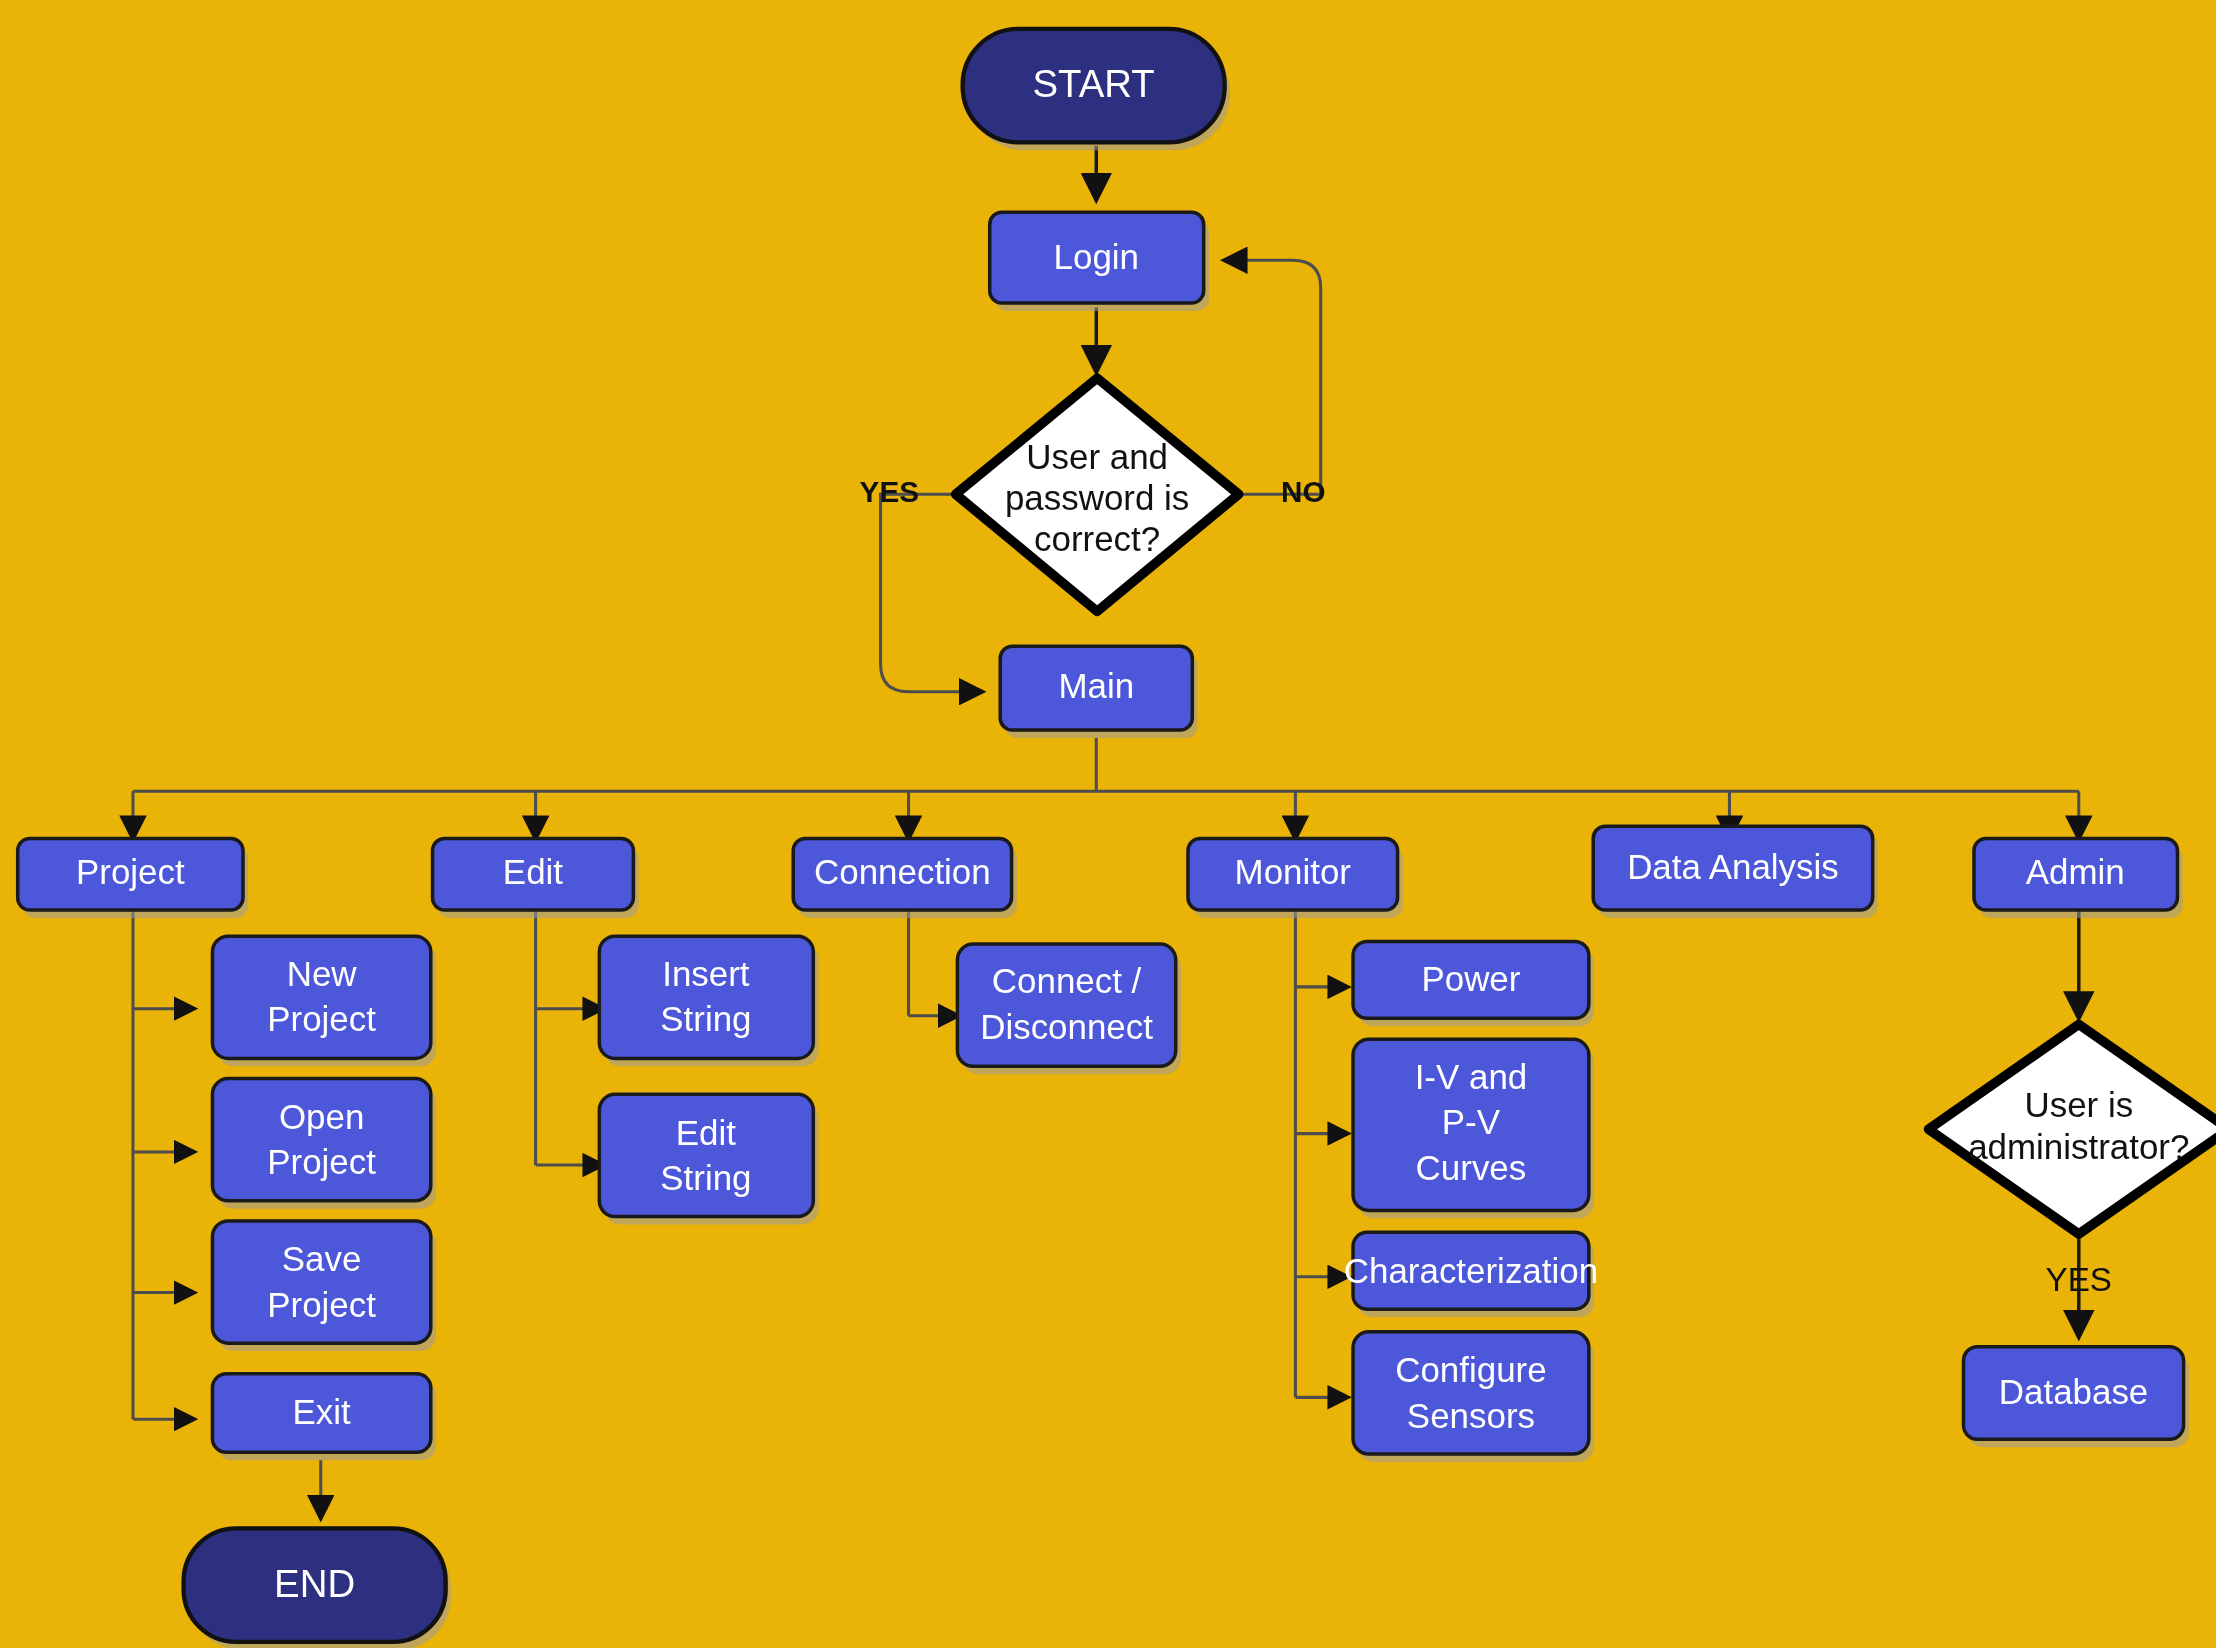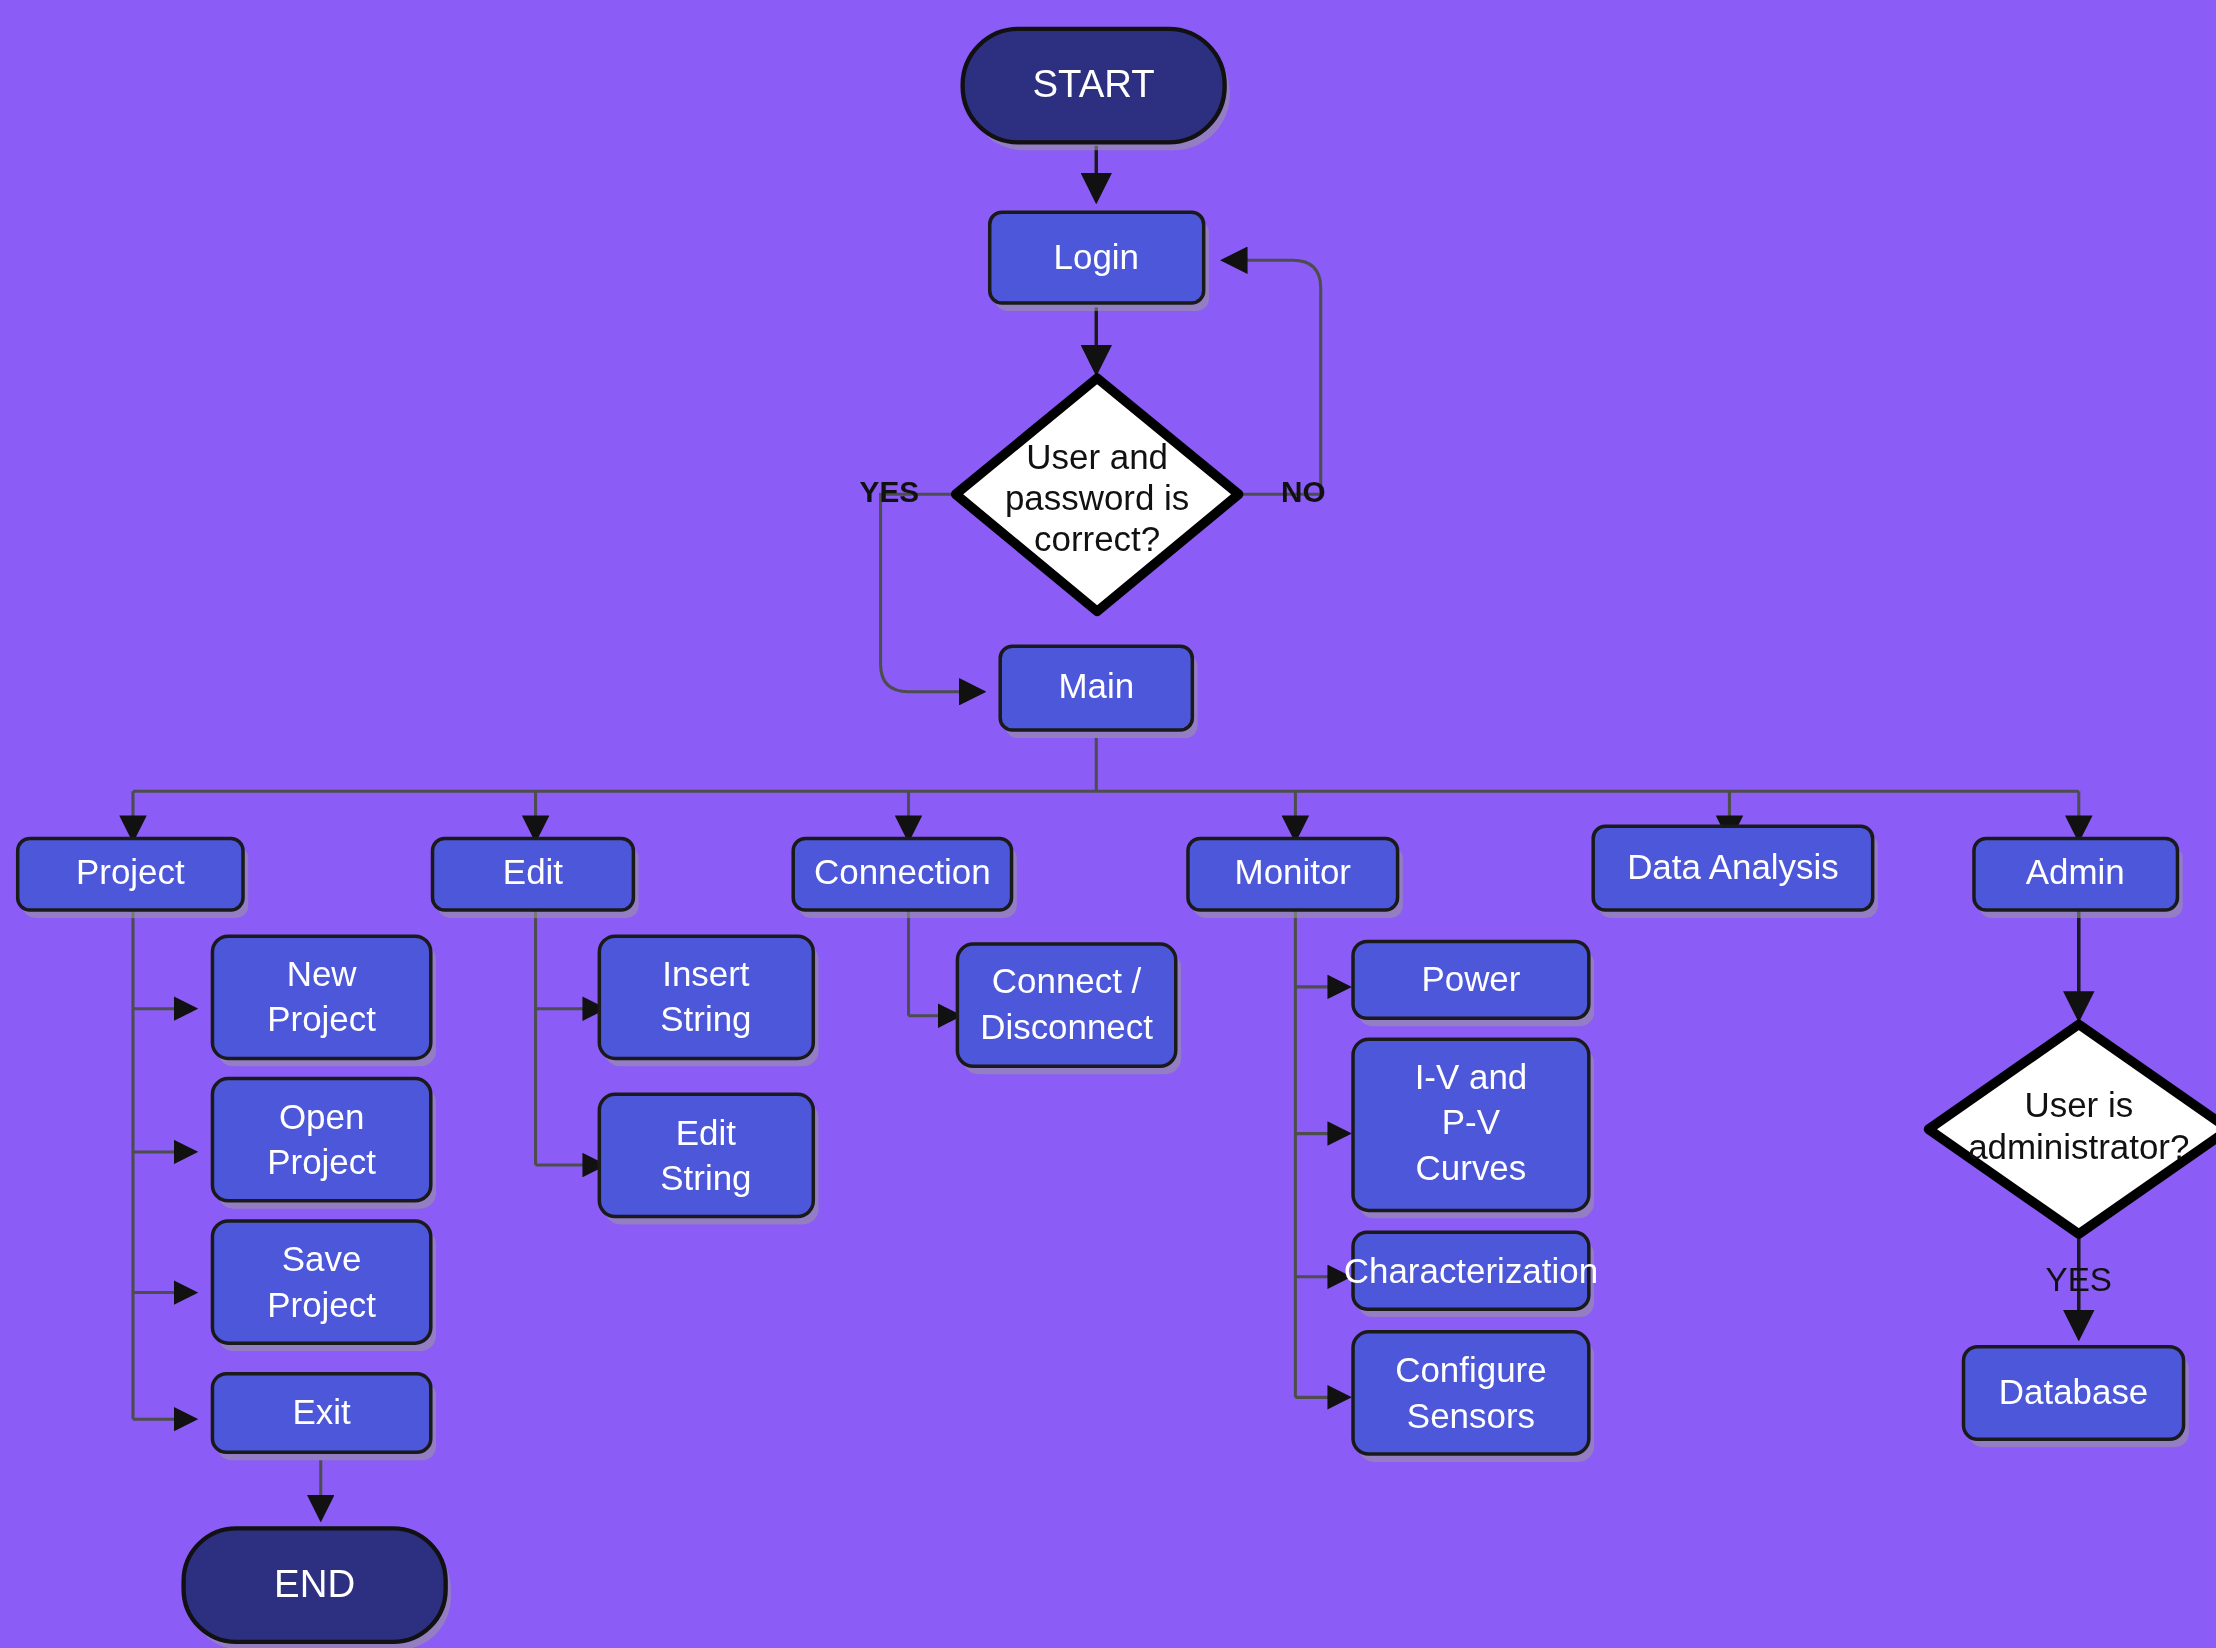--- a/index.html
+++ b/index.html
@@ -4,21 +4,21 @@
 <style>
   html, body {
     margin: 0;
     padding: 0;
     background: #ffffff;
   }
   #canvas {
     position: relative;
     width: 2217px;
     height: 1648px;
-    background: #8b5cf6;
+    background: #eab308;
     font-family: "Liberation Sans", sans-serif;
   }
   svg.flow {
     position: absolute;
     top: 0; left: 0;
     width: 2217px;
     height: 1648px;
     display: block;
   }
   .node-rect {

